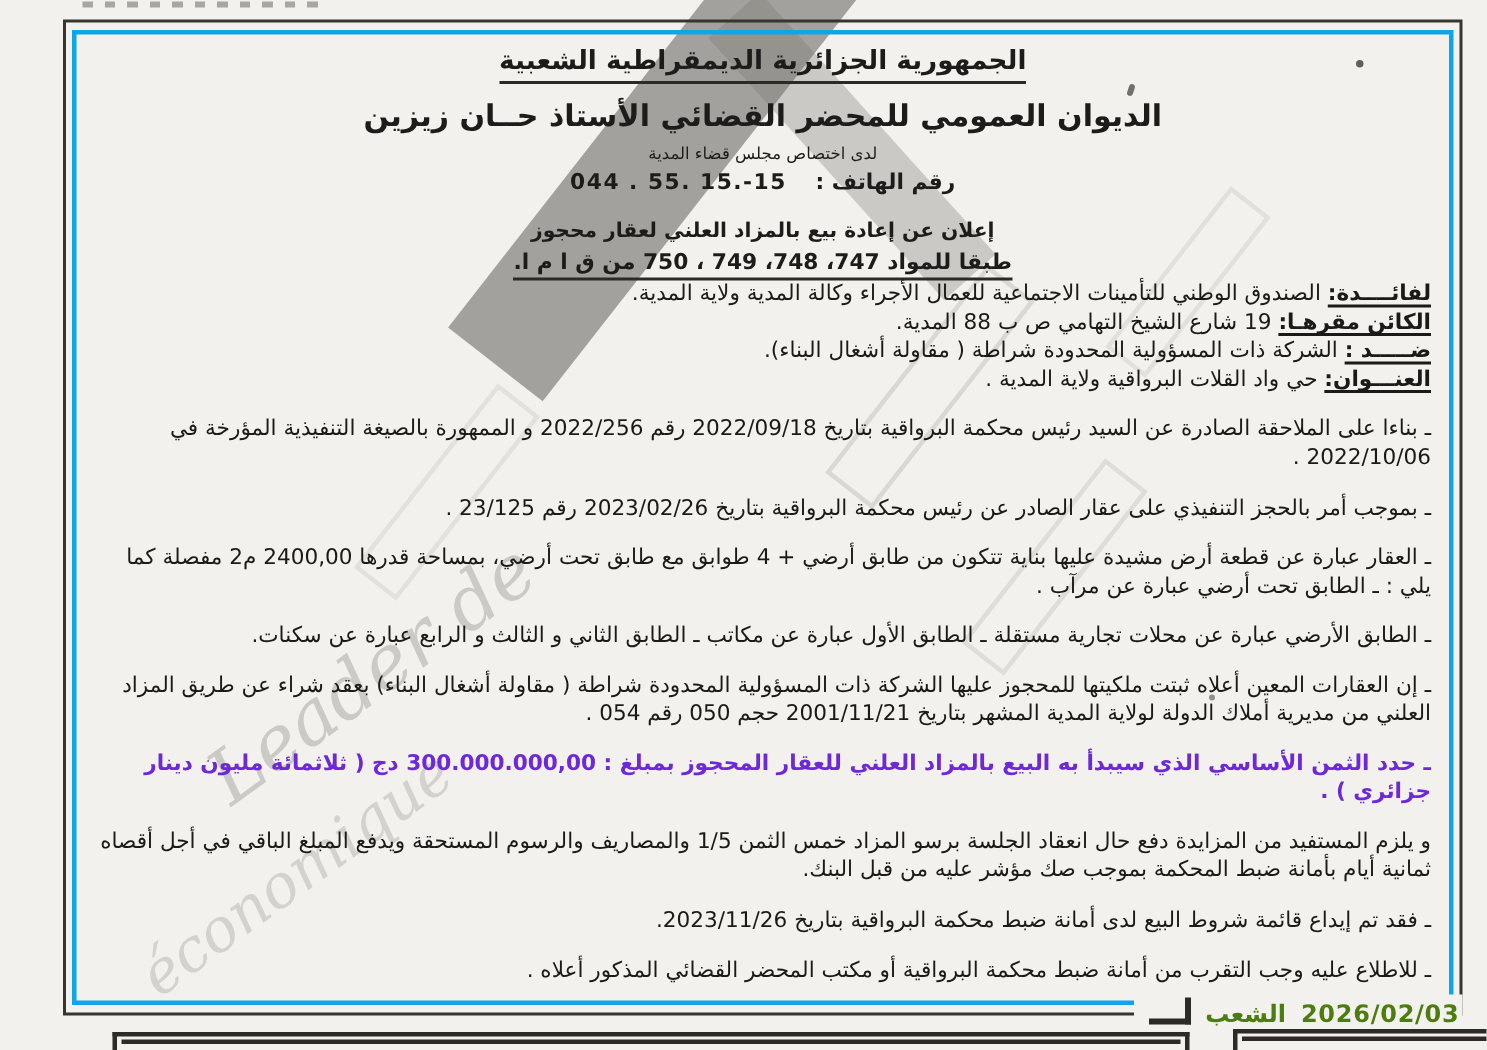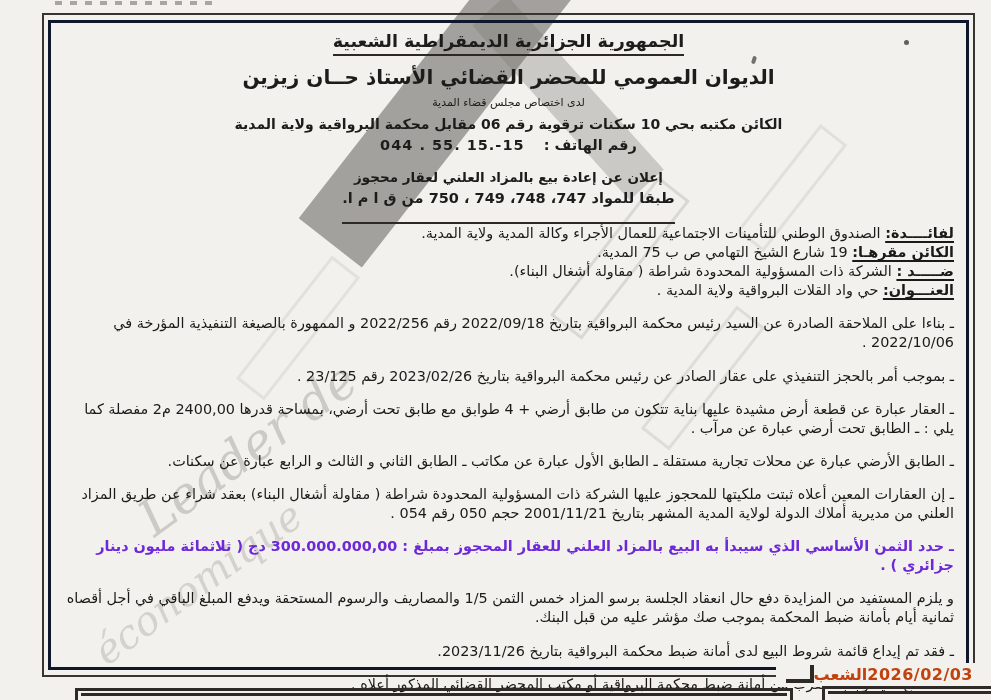--- a/index.html
+++ b/index.html
@@ -26,49 +26,49 @@
   .wm-text{font-family:"DejaVu Serif",serif;font-style:italic;white-space:nowrap;}
   .wm-lead{left:120px;top:420px;font-size:50px;color:rgba(128,125,119,.34);transform:rotate(-36deg);}
   .wm-econ{left:75px;top:560px;font-size:40px;color:rgba(128,125,119,.27);transform:rotate(-36deg);}
   
   .frame-outer{
     position:absolute;left:42px;top:13px;width:929px;height:660px;
     border:2px solid #38352f;z-index:2;
   }
   .frame-inner{
     position:absolute;left:4px;top:5px;right:4px;bottom:5px;
-    border:3px solid #0f172a;
+    border:3px solid #0ea5e9;
     padding:6px 12px 2px 12px;
     direction:rtl;
   }
   
   .hdr{text-align:center;}
   .h-title{font-size:17.5px;font-weight:bold;letter-spacing:0;margin-top:2px;}
   .h-title .ul{border-bottom:2px solid #2d2a25;padding-bottom:3px;display:inline-block;}
   .h-office{font-size:20px;font-weight:bold;margin-top:9px;}
   .h-juris{font-size:11px;font-weight:normal;margin-top:7px;}
   .h-addr{font-size:14px;font-weight:bold;margin-top:7px;}
   .h-phone{font-size:14.5px;font-weight:bold;margin-top:5px;}
   .h-phone .num{display:inline-block;direction:ltr;margin-right:14px;letter-spacing:1px;}
   .h-ann{font-size:13.5px;font-weight:bold;margin-top:16px;}
   .h-legal{font-size:14.5px;font-weight:bold;margin-top:5px;}
-  .h-legal .ul{border-bottom:2px solid #2d2a25;padding-bottom:16px;display:inline-block;}
+  .h-legal .ul{border-bottom:2px solid #2d2a25;padding-bottom:2px;display:inline-block;}
   .h-session{font-size:15.5px;font-weight:bold;margin-top:6px;margin-bottom:4px;}
   
   .body-txt{font-size:14.4px;line-height:19.1px;text-align:right;color:#1b1a18;}
   .pline{margin:0;}
   .plabel{font-weight:bold;text-decoration:underline;text-decoration-thickness:2px;text-underline-offset:3px;}
   .para{margin-top:14px;}
   .para.strong{font-weight:bold;color:#6d28d9;}
   
   .footer-cap{
     position:absolute;right:-2px;bottom:-12px;z-index:3;
-    direction:ltr;display:flex;align-items:flex-start;gap:0;
+    direction:ltr;display:flex;align-items:center;gap:10px;
     background:#f2f1ed;padding:2px 2px 2px 10px;
-    font-weight:bold;font-size:16px;color:#c2410c;
+    font-weight:bold;font-size:16px;color:#4d7c0f;
   }
   .bracket{width:24px;height:14px;border-right:4px solid #2d2a25;border-bottom:4px solid #2d2a25;margin-bottom:2px;}
   .cap-date{letter-spacing:.5px;}
   
   .next-frame{position:absolute;border:3px solid #2e2b26;border-bottom:none;z-index:2;}
   .next-frame .dbl{margin:2px 3px 0;border-top:3px solid #2e2b26;}
   .next-left{left:75px;top:688px;width:712px;height:12px;}
   .next-right{left:822px;top:686px;width:172px;height:14px;}
 </style>
 </head>
@@ -89,37 +89,36 @@
 
 <div class="frame-outer">
   <div class="frame-inner">
 
     <div class="hdr">
       <div class="h-title">
         <span class="ul">الجمهورية الجزائرية الديمقراطية الشعبية</span>
       </div>
       <div class="h-office">الديوان العمومي للمحضر القضائي  الأستاذ حــان زيزين</div>
       <div class="h-juris">لدى اختصاص مجلس قضاء المدية</div>
-      <div class="h-addr">الكائن مكتبه بحي 10 سكنات ترقوية رقم 06 مقابل محكمة البرواقية ولاية المدية</div>
       <div class="h-phone">
         <span>رقم الهاتف :</span>
         <span class="num" dir="ltr">044 . 55. 15.-15</span>
       </div>
       <div class="h-ann">إعلان عن إعادة بيع بالمزاد العلني لعقار محجوز</div>
       <div class="h-legal">
         <span class="ul">طبقا للمواد 747، 748، 749 ، 750 من ق ا م ا.</span>
       </div>
     </div>
 
     <div class="body-txt">
       <div class="pline">
         <span class="plabel">لفائــــدة:</span><span> الصندوق الوطني للتأمينات الاجتماعية للعمال الأجراء وكالة المدية ولاية المدية.</span>
       </div>
       <div class="pline">
-        <span class="plabel">الكائن مقرهـا:</span><span> 19 شارع الشيخ التهامي ص ب 75 المدية.</span>
+        <span class="plabel">الكائن مقرهـا:</span><span> 19 شارع الشيخ التهامي ص ب 88 المدية.</span>
       </div>
       <div class="pline">
         <span class="plabel">ضـــــد :</span><span> الشركة ذات المسؤولية المحدودة شراطة ( مقاولة أشغال البناء).</span>
       </div>
       <div class="pline">
         <span class="plabel">العنـــوان:</span><span> حي واد القلات البرواقية ولاية المدية .</span>
       </div>
 
       <div class="para">ـ بناءا على الملاحقة الصادرة عن السيد رئيس محكمة البرواقية بتاريخ 2022/09/18 رقم 2022/256 و الممهورة بالصيغة التنفيذية المؤرخة في 2022/10/06 .</div>
       <div class="para">ـ بموجب أمر بالحجز التنفيذي على عقار  الصادر عن رئيس محكمة البرواقية بتاريخ 2023/02/26 رقم 23/125 .</div>

